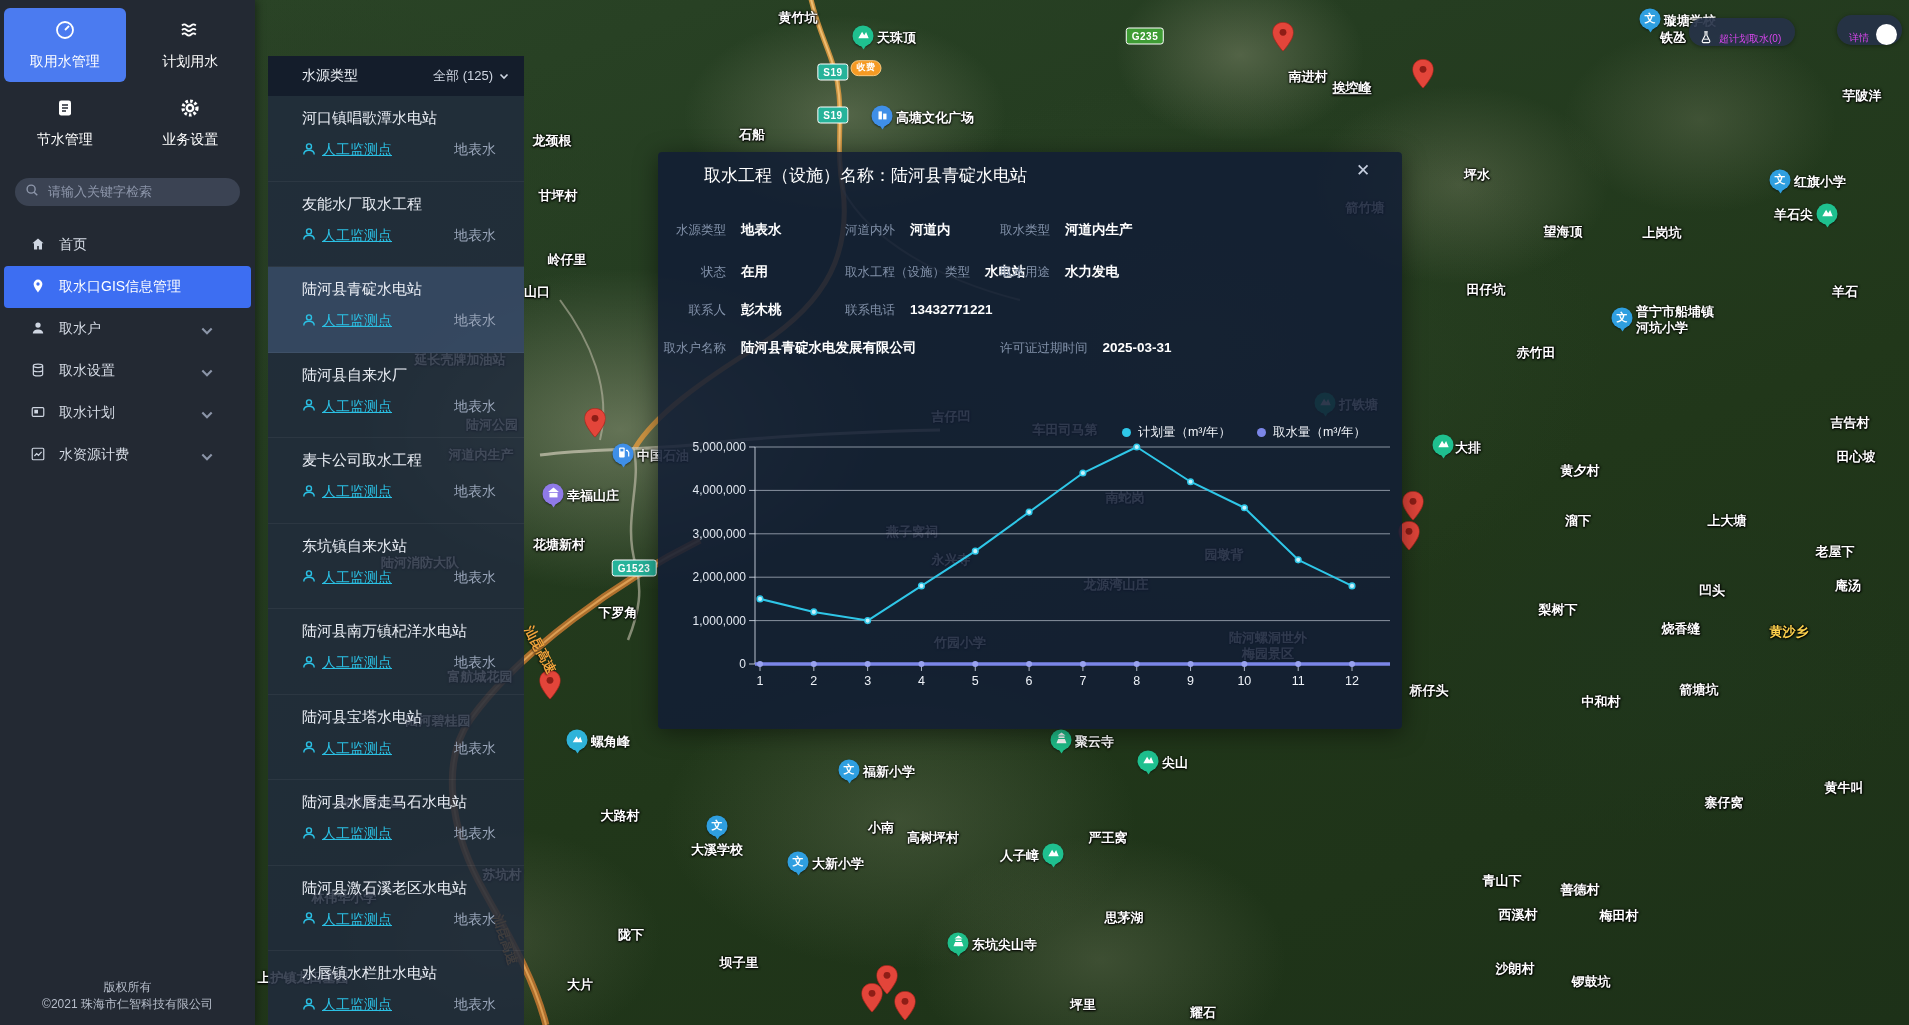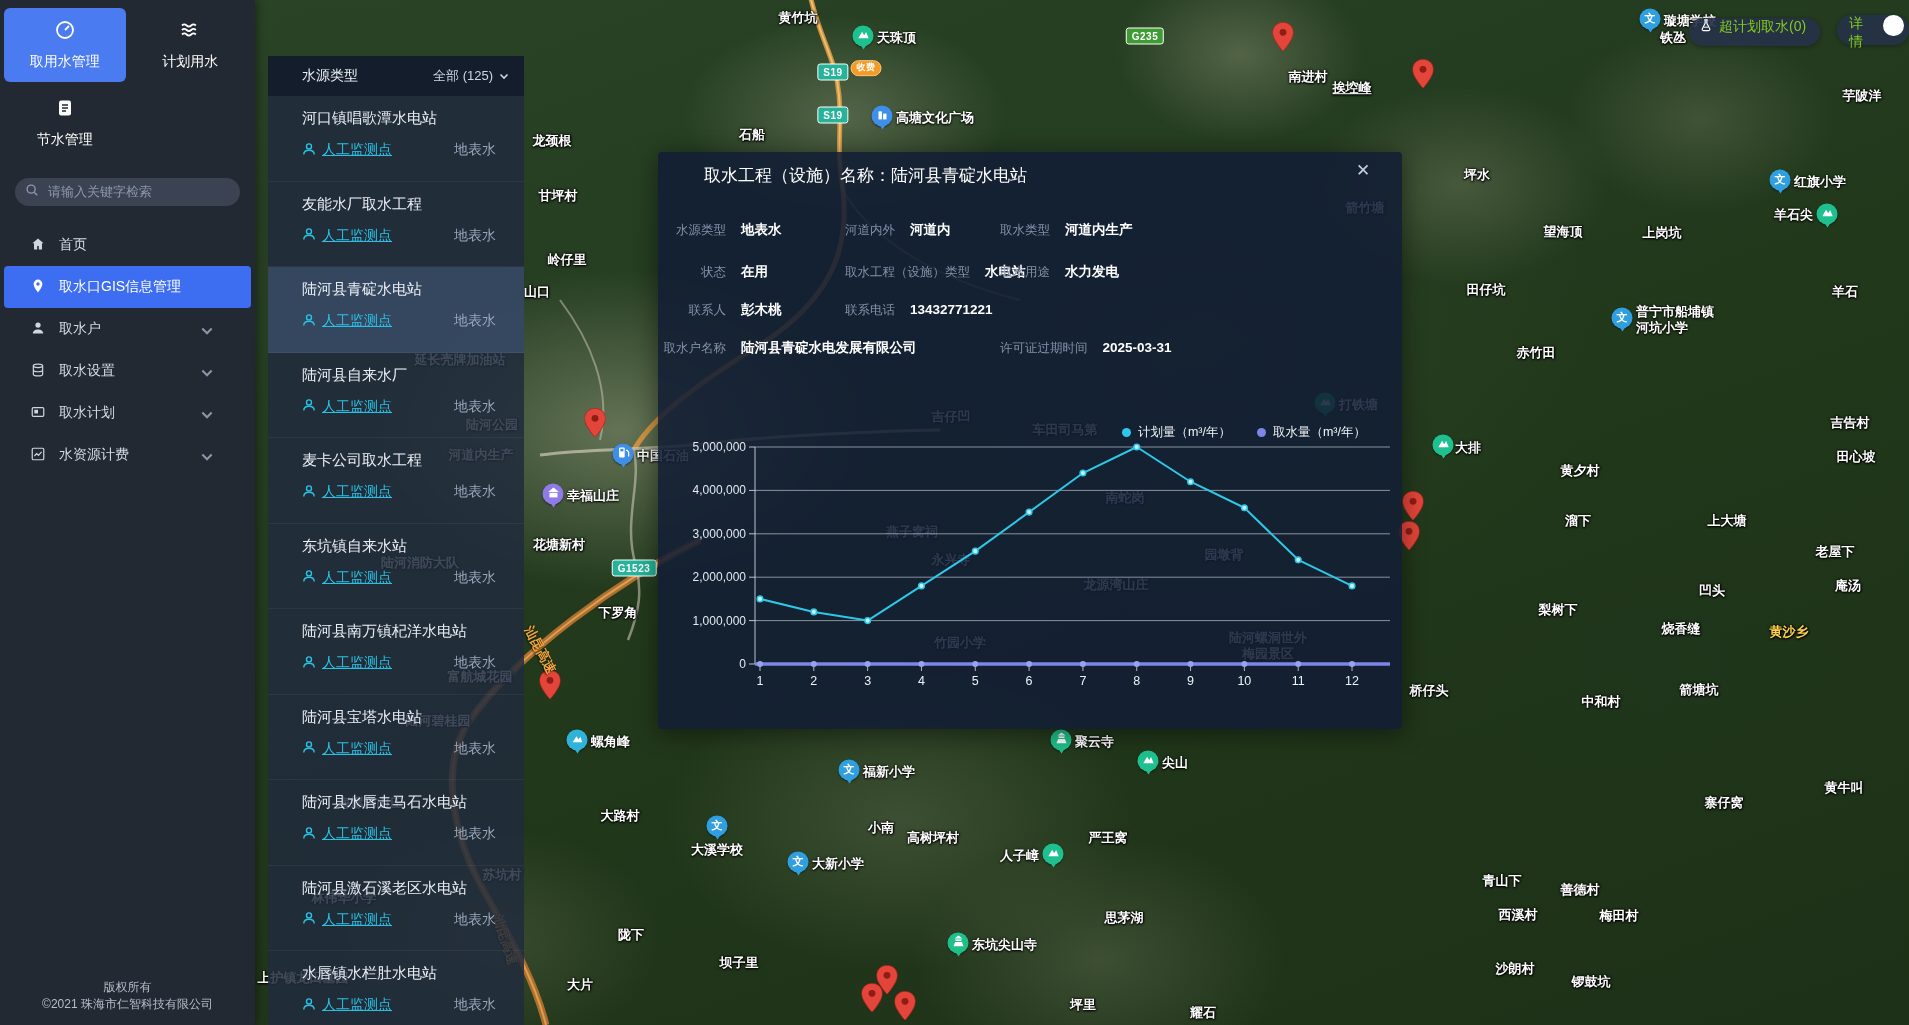--- a/index.html
+++ b/index.html
@@ -87,22 +87,22 @@
     border-bottom:1px solid rgba(255,255,255,.05);}
   .station.selected{background:rgba(70,92,128,.55);}
   .station .st-name{font-size:15px;color:#eaeef5;}
   .station .st-row{margin-top:13px;display:flex;align-items:center;}
   .station .st-mon{display:flex;align-items:center;gap:6px;color:#2bc0e4;font-size:14px;
     text-decoration:underline;cursor:pointer;}
   .station .st-mon svg{width:14px;height:14px;}
   .station .st-type{margin-left:auto;margin-right:14px;font-size:14px;color:#9aa6ba;}
 
   
-  .pill{position:absolute;z-index:30;background:rgba(38,50,72,.92);border-radius:15px;color:#84cc16;
-    display:flex;align-items:flex-start;font-size:14px;cursor:pointer;box-shadow:0 1px 4px rgba(0,0,0,.35);}
+  .pill{position:absolute;z-index:30;background:rgba(38,50,72,.92);border-radius:15px;color:#d946ef;
+    display:flex;align-items:flex-end;font-size:10px;cursor:pointer;box-shadow:0 1px 4px rgba(0,0,0,.35);}
   .pill.overplan{left:1689px;top:18px;height:28px;padding:0 14px 0 10px;gap:6px;}
   .pill.overplan svg{width:14px;height:14px;}
   .pill.detail{left:1837px;top:15px;height:30px;padding:0 5px 0 12px;gap:7px;}
   .knob{width:21px;height:21px;border-radius:50%;background:#fff;}
 
   
   .modal{position:absolute;left:658px;top:152px;width:744px;height:577px;z-index:60;
     background:rgba(18,30,52,.88);border-radius:4px;box-shadow:0 4px 24px rgba(0,0,0,.45);}
   .modal-title{position:absolute;left:46px;top:12px;font-size:17px;color:#fff;}
   .modal-close{position:absolute;right:28px;top:8px;font-size:17px;color:#c5cede;cursor:pointer;
@@ -404,20 +404,28 @@
             </svg></span>
           <span class="t-label">计划用水</span>
         </div>
         <div class="tile">
           <span><svg viewBox="0 0 22 22">
               <rect x="5" y="3.5" width="12" height="15" rx="2.2" fill="#fff"></rect>
               <path d="M8 8h6M8 11h6M8 14h4" stroke="#232933" stroke-width="1.4"></path>
             </svg></span>
           <span class="t-label">节水管理</span>
         </div>
+        <div class="tile">
+          <span><svg viewBox="0 0 22 22">
+              <circle cx="11" cy="11" r="7" fill="none" stroke="#fff" stroke-width="3.2" stroke-dasharray="2.6 2.1"></circle>
+              <circle cx="11" cy="11" r="4.4" fill="#fff"></circle>
+              <circle cx="11" cy="11" r="2" fill="#232933"></circle>
+            </svg></span>
+          <span class="t-label">业务设置</span>
+        </div>
       </div>
     <div class="side-search">
       <span><svg viewBox="0 0 16 16" width="14" height="14" fill="none" stroke="#8e97ab" stroke-width="1.6">
             <circle cx="7" cy="7" r="4.6"></circle>
             <path d="M10.5 10.5 L14 14"></path>
           </svg></span>
       <input placeholder="请输入关键字检索" style="">
     </div>
     <div class="menu" id="menu">
         <div class="menu-item">

